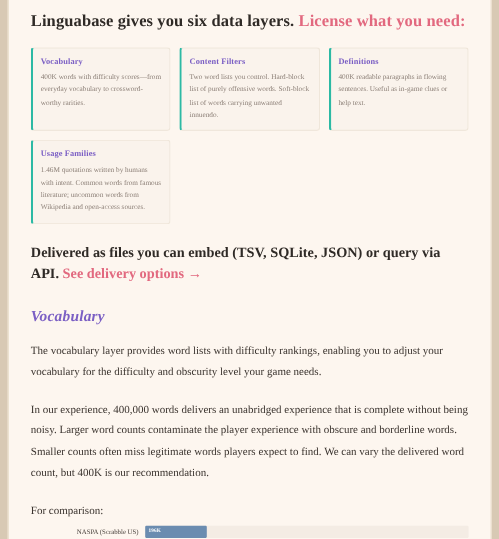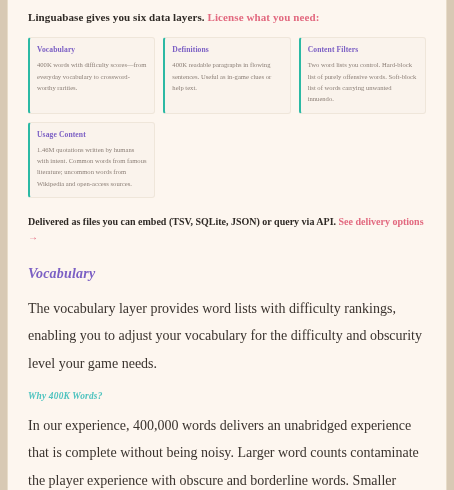--- a/index.html
+++ b/index.html
@@ -24,21 +24,21 @@
     border-left: 1px solid #e8dcc9;
     border-right: 1px solid #e8dcc9;
     overflow: hidden;
   }
   .inner {
     padding: 8px 20px 0 20px;
   }
 
   
   .intro {
-    font-size: 11px;
+    font-size: 15px;
     color: #2f2a26;
     font-weight: bold;
     letter-spacing: .1px;
     margin: 2px 0 12px 0;
     line-height: 1.4;
   }
   .intro .lic {
     color: #e2697f;
     font-weight: bold;
   }
@@ -66,38 +66,38 @@
   }
   .card-body {
     color: #8d8078;
     font-size: 6.6px;
     line-height: 1.72;
   }
   .row2 { margin-top: 8px; }
 
   
   .delivered {
-    font-size: 10px;
+    font-size: 13px;
     color: #2f2a26;
     font-weight: bold;
     margin: 16px 0 0 0;
     line-height: 1.5;
   }
   .delivered .lnk { color: #e2697f; }
 
   
   .sec-title {
     font-size: 14px;
     font-style: italic;
     color: #7b5fc4;
     margin: 22px 0 13px 0;
     letter-spacing: .2px;
   }
   .para {
-    font-size: 14px;
+    font-size: 10px;
     color: #3a332e;
     line-height: 1.95;
     margin: 0 0 14px 0;
   }
   .sub-title {
     font-size: 9.4px;
     font-style: italic;
     color: #4ec3bf;
     margin: 0 0 11px 0;
     letter-spacing: .2px;
@@ -154,45 +154,44 @@
   <p class="intro">
     <span>Linguabase gives you six data layers. </span><span class="lic">License what you need:</span>
   </p>
 
   <div class="card-grid">
     <div class="card">
       <div class="card-title">Vocabulary</div>
       <div class="card-body">400K words with difficulty scores—from everyday vocabulary to crossword-worthy rarities.</div>
     </div>
     <div class="card">
+      <div class="card-title">Content Filters</div>
+      <div class="card-body">Two word lists you control. Hard-block list of purely offensive words. Soft-block list of words carrying unwanted innuendo.</div>
+    </div>
+    <div class="card">
       <div class="card-title">Definitions</div>
       <div class="card-body">400K readable paragraphs in flowing sentences. Useful as in-game clues or help text.</div>
     </div>
-    <div class="card">
-      <div class="card-title">Content Filters</div>
-      <div class="card-body">Two word lists you control. Hard-block list of purely offensive words. Soft-block list of words carrying unwanted innuendo.</div>
-    </div>
   </div>
 
   <div class="card-grid row2">
     <div class="card">
-      <div class="card-title">Usage Content</div>
+      <div class="card-title">Usage Families</div>
       <div class="card-body">1.46M quotations written by humans with intent. Common words from famous literature; uncommon words from Wikipedia and open-access sources.</div>
     </div>
   </div>
 
   <p class="delivered">
     <span>Delivered as files you can embed (TSV, SQLite, JSON) or query via API. </span><span class="lnk">See delivery options →</span>
   </p>
 
   <h2 class="sec-title">Vocabulary</h2>
 
   <p class="para">The vocabulary layer provides word lists with difficulty rankings, enabling you to adjust your vocabulary for the difficulty and obscurity level your game needs.</p>
 
-  <h3 class="sub-title">Why 400K Words?</h3>
 
   <p class="para">In our experience, 400,000 words delivers an unabridged experience that is complete without being noisy. Larger word counts contaminate the player experience with obscure and borderline words. Smaller counts often miss legitimate words players expect to find. We can vary the delivered word count, but 400K is our recommendation.</p>
 
   <p class="para para-cmp">For comparison:</p>
 
   <div class="chart" id="chart">
         <div class="crow">
           <div class="clabel">NASPA (Scrabble US)</div>
           <div class="ctrack" style="background: rgb(244, 236, 228);">
             <div class="cbar" style="width: 19%; background: rgb(107, 140, 176);">

